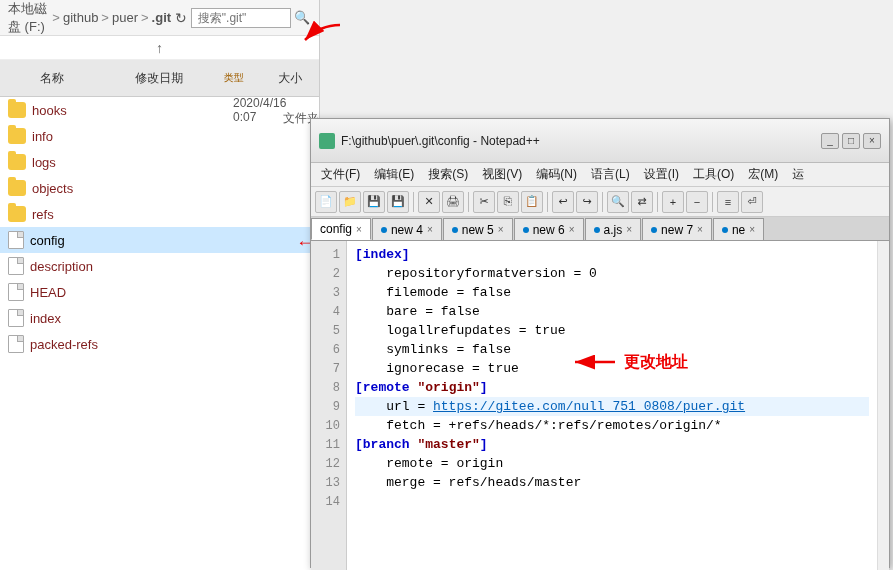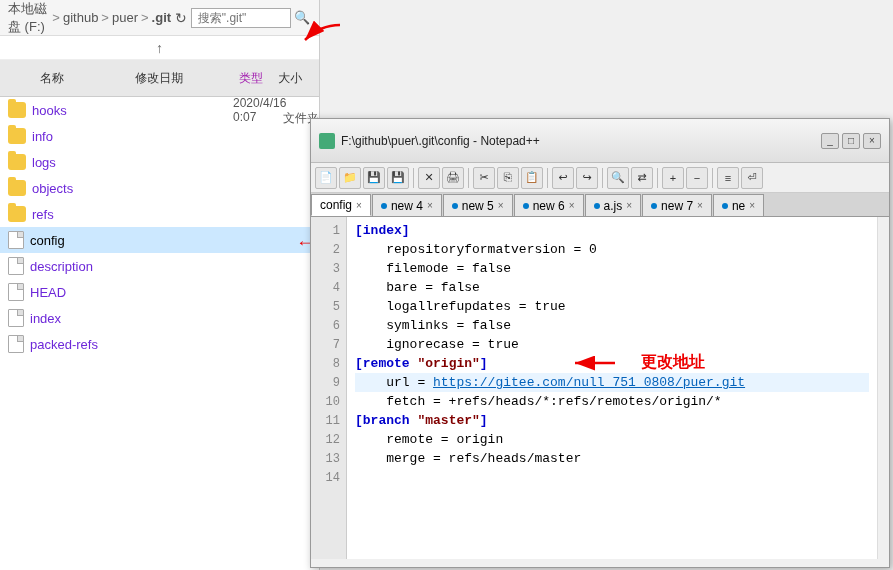--- a/index.html
+++ b/index.html
@@ -56,21 +56,21 @@
 
     .column-headers {
       display: flex;
       background: #e8e8e8;
       border-bottom: 1px solid #ccc;
       height: 37px;
       align-items: center;
     }
     .col-name { width: 180px; padding-left: 40px; font-size: 12px; color: #333; }
     .col-date { width: 130px; font-size: 12px; color: #333; }
-    .col-type { width: 80px; font-size: 12px; color: #a21caf; text-align: center; }
+    .col-type { width: 80px; font-size: 10px; color: #a16207; }
     .col-size { width: 60px; font-size: 12px; color: #333; }
 
     .file-list { overflow-y: auto; }
     .file-row {
       display: flex;
       align-items: center;
       height: 26px;
       padding-left: 8px;
       cursor: pointer;
     }
@@ -100,21 +100,21 @@
     }
     .generic-file-icon::before {
       content: '';
       position: absolute;
       top: 0; right: 0;
       width: 5px; height: 5px;
       border-left: 1px solid #aaa;
       border-bottom: 1px solid #aaa;
       background: #e0e0e0;
     }
-    .file-name { font-size: 13px; color: #6d28d9; flex: 1; }
+    .file-name { font-size: 13px; color: #7f1d1d; flex: 1; }
     .file-name.selected-text { color: #000; font-weight: normal; }
 
     
     .notepad-window {
       position: absolute;
       top: 118px;
       left: 310px;
       width: 580px;
       height: 450px;
       background: #f0f0f0;
@@ -415,20 +415,32 @@
   <div class="notepad-titlebar">
     <div class="notepad-title-icon"></div>
     <div class="notepad-title-text">F:\github\puer\.git\config - Notepad++</div>
     <div class="notepad-title-btns">
       <div class="title-btn">_</div>
       <div class="title-btn">□</div>
       <div class="title-btn">×</div>
     </div>
   </div>
 
+  <div class="notepad-menubar">
+    <div class="menu-item">文件(F)</div>
+    <div class="menu-item">编辑(E)</div>
+    <div class="menu-item">搜索(S)</div>
+    <div class="menu-item">视图(V)</div>
+    <div class="menu-item">编码(N)</div>
+    <div class="menu-item">语言(L)</div>
+    <div class="menu-item">设置(I)</div>
+    <div class="menu-item">工具(O)</div>
+    <div class="menu-item">宏(M)</div>
+    <div class="menu-item">运</div>
+  </div>
 
   <div class="notepad-toolbar">
     <div class="toolbar-btn">📄</div>
     <div class="toolbar-btn">📁</div>
     <div class="toolbar-btn">💾</div>
     <div class="toolbar-btn">💾</div>
     <div class="toolbar-separator"></div>
     <div class="toolbar-btn">✕</div>
     <div class="toolbar-btn">🖨</div>
     <div class="toolbar-separator"></div>
@@ -516,21 +528,21 @@
       <div class="code-line">    fetch = +refs/heads/*:refs/remotes/origin/*</div>
       <div class="code-line"><span class="kw">[branch <span class="str">"master"</span>]</span></div>
       <div class="code-line">    remote = origin</div>
       <div class="code-line">    merge = refs/heads/master</div>
       <div class="code-line"></div>
     </div>
     <div class="scroll-indicator"></div>
   </div>
 </div>
 
-<div style="position:absolute;top:352px;left:570px;z-index:20;pointer-events:none;display:flex;align-items:flex-end;gap:21px;">
+<div style="position:absolute;top:352px;left:570px;z-index:20;pointer-events:none;display:flex;align-items:flex-start;gap:4px;">
   <svg width="50" height="20" viewBox="0 0 50 20">
     <defs>
       <marker id="arr2" markerWidth="8" markerHeight="6" refX="8" refY="3" orient="auto">
         <polygon points="0 0, 8 3, 0 6" fill="#e00"></polygon>
       </marker>
     </defs>
     <line x1="45" y1="10" x2="5" y2="10" stroke="#e00" stroke-width="2.5" marker-end="url(#arr2)"></line>
   </svg>
   <span style="color:#e00;font-size:16px;font-weight:bold;font-family:'Microsoft YaHei',Arial,sans-serif;">更改地址</span>
 </div>

